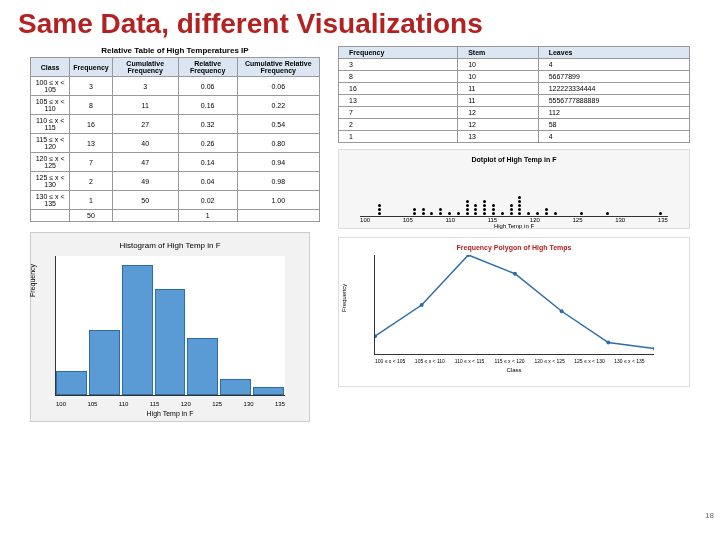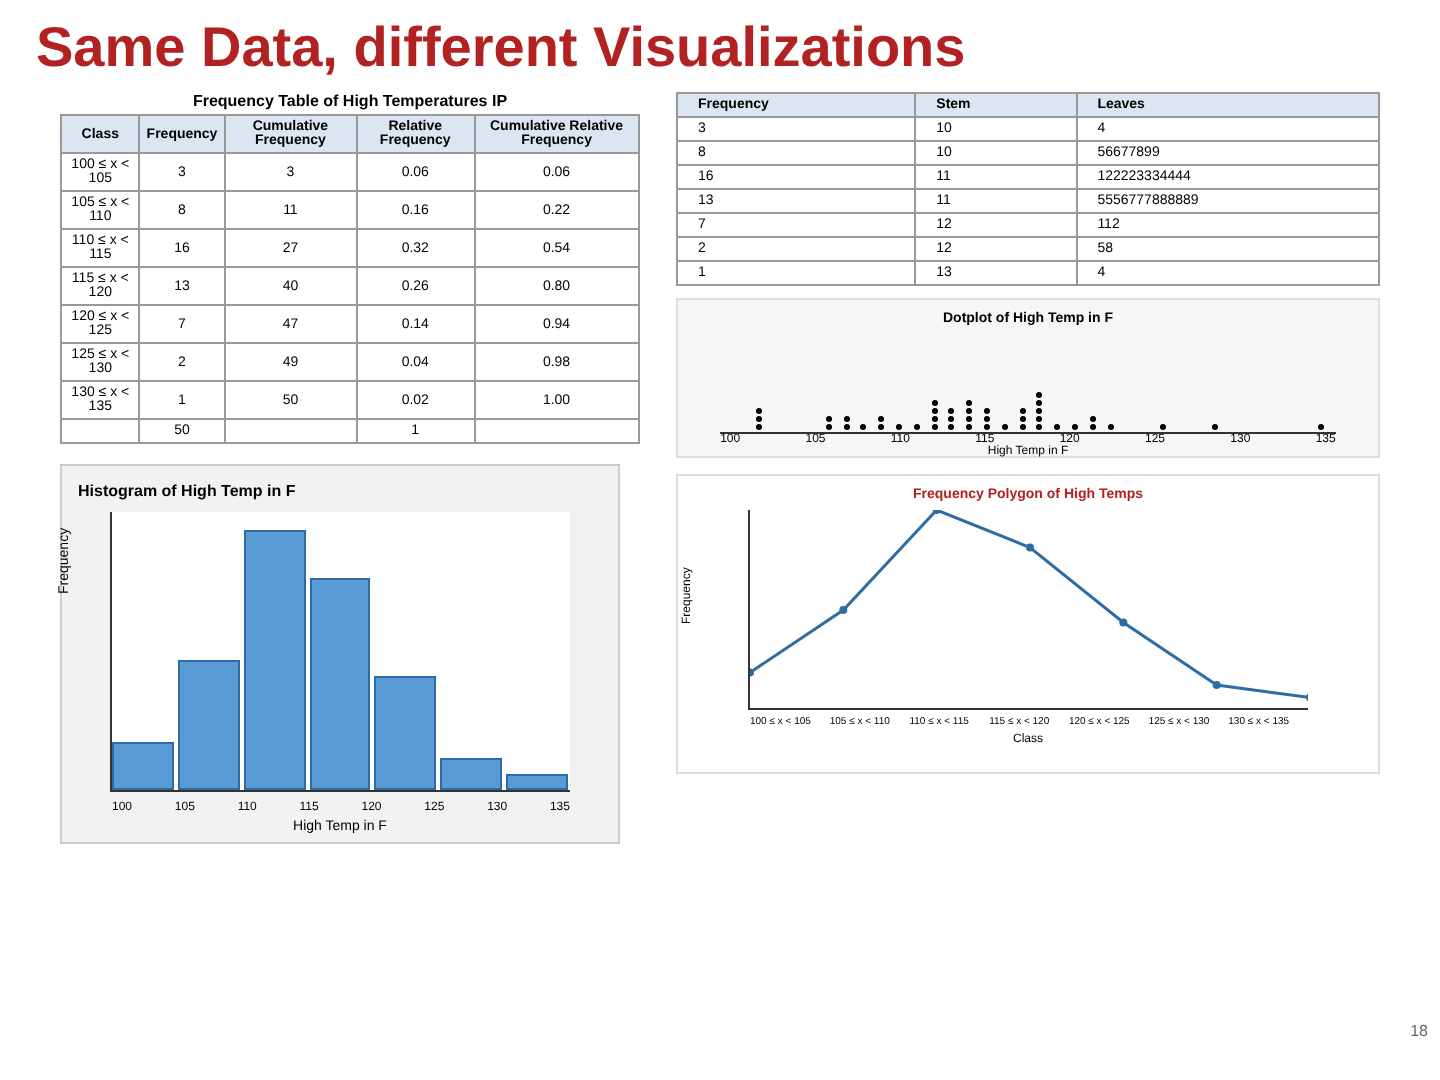--- a/index.html
+++ b/index.html
@@ -9,21 +9,21 @@
   .left-col { width: 290px; }
   .right-col { flex: 1; }
   .freq-caption { font-size: 8px; text-align: center; font-weight: bold; margin-bottom: 2px; }
   table { border-collapse: collapse; width: 100%; font-size: 7px; }
   th, td { border: 1px solid #999; padding: 2px 3px; text-align: center; }
   th { background: #dce6f2; font-weight: bold; }
   .stem-table th, .stem-table td { text-align: left; padding: 2px 10px; }
   .stem-table { margin-bottom: 6px; }
   .chart-box { margin-top: 10px; border: 1px solid #ccc; background: #f2f2f2; position: relative; }
   .histogram { width: 280px; height: 190px; padding: 8px; }
-  .hist-title { font-size: 8px; font-weight: bold; }
+  .hist-title { font-size: 8px; font-weight: normal; text-align: center; }
   .hist-plot { position: relative; width: 230px; height: 140px; margin: 6px auto 0; background: #fff; border-left: 1px solid #333; border-bottom: 1px solid #333; }
   .hist-bar { position: absolute; bottom: 0; background: #5b9bd5; border: 1px solid #2e6da4; }
   .hist-xlabel { font-size: 7px; text-align: center; margin-top: 14px; }
   .hist-ylabel { position: absolute; left: -2px; top: 50%; transform: rotate(-90deg) translateX(30px); transform-origin: left top; font-size: 7px; }
   .hist-ticks { position: absolute; bottom: -12px; left: 0; width: 100%; display: flex; justify-content: space-between; font-size: 6px; }
   .dotplot { width: 100%; height: 80px; background: #f6f6f6; border: 1px solid #ddd; position: relative; padding: 4px; }
   .dot-title { font-size: 7px; text-align: center; font-weight: bold; margin-top: 2px; }
   .dot-area { position: relative; width: 90%; height: 50px; margin: 4px auto 0; border-bottom: 1px solid #333; }
   .dot-col { position: absolute; bottom: 0; width: 3px; }
   .dot { width: 3px; height: 3px; background: #000; border-radius: 50%; margin-bottom: 1px; }
@@ -37,21 +37,21 @@
   .pagenum { position: absolute; right: 6px; bottom: 20px; font-size: 8px; color: #666; }
   svg.poly-line { position: absolute; top: 0; left: 0; width: 100%; height: 100%; }
 </style>
 </head>
 <body>
 
 <div class="title">Same Data, different Visualizations</div>
 
 <div class="content">
   <div class="left-col">
-    <div class="freq-caption">Frequency Table of High Temperatures IP</div>
+    <div class="freq-caption">Relative Table of High Temperatures IP</div>
     <table>
       <thead>
           <tr id="freq-head">
             <th>Class</th>
             <th>Frequency</th>
             <th>Cumulative Frequency</th>
             <th>Relative Frequency</th>
             <th>Cumulative Relative Frequency</th>
           </tr>
         </thead>

